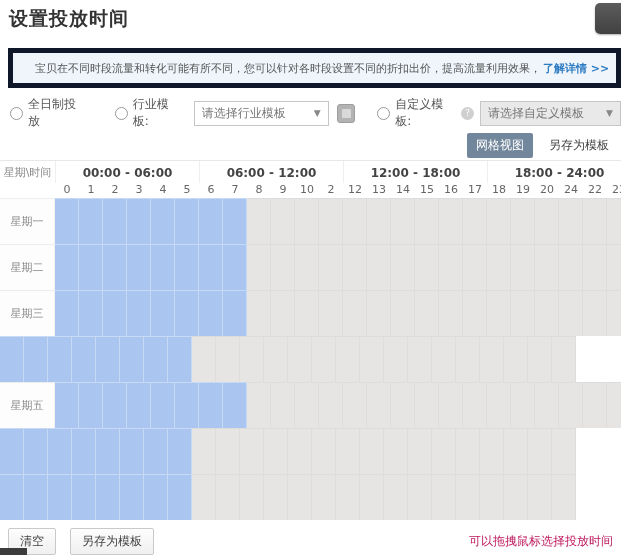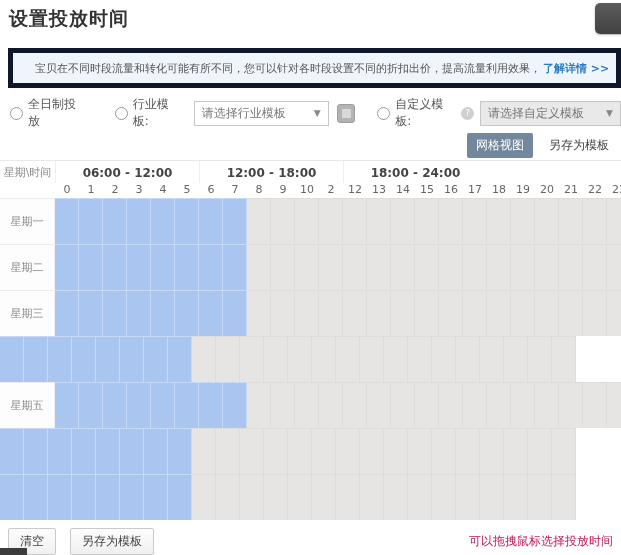--- a/index.html
+++ b/index.html
@@ -133,20 +133,21 @@
 
 <div class="tabs-row">
   <span class="tab active" style="background: rgb(114, 135, 155);">网格视图</span>
   <span class="tab inactive">另存为模板</span>
 </div>
 
 <div class="grid-wrap">
   <div class="grid-inner" id="grid-inner">
       <div class="hdr-range-row">
         <div class="corner-cell" style="height: 22px;">星期\时间</div>
+        <div class="range-cell">00:00 - 06:00</div>
         <div class="range-cell">06:00 - 12:00</div>
         <div class="range-cell">12:00 - 18:00</div>
         <div class="range-cell">18:00 - 24:00</div>
       </div>
       <div class="hdr-hour-row">
         <div class="corner-cell"></div>
         <div class="hour-cell">0</div>
         <div class="hour-cell">1</div>
         <div class="hour-cell">2</div>
         <div class="hour-cell">3</div>
@@ -160,21 +161,21 @@
         <div class="hour-cell">2</div>
         <div class="hour-cell">12</div>
         <div class="hour-cell">13</div>
         <div class="hour-cell">14</div>
         <div class="hour-cell">15</div>
         <div class="hour-cell">16</div>
         <div class="hour-cell">17</div>
         <div class="hour-cell">18</div>
         <div class="hour-cell">19</div>
         <div class="hour-cell">20</div>
-        <div class="hour-cell">21</div>
+        <div class="hour-cell">24</div>
         <div class="hour-cell">22</div>
         <div class="hour-cell">23</div>
       </div>
       <div class="day-row">
         <div class="day-label">星期一</div>
         <div class="slot" style="background: rgb(169, 197, 240); border-right: 1px solid rgb(198, 218, 246); border-top: 1px solid rgb(198, 218, 246);"></div>
         <div class="slot" style="background: rgb(169, 197, 240); border-right: 1px solid rgb(198, 218, 246); border-top: 1px solid rgb(198, 218, 246);"></div>
         <div class="slot" style="background: rgb(169, 197, 240); border-right: 1px solid rgb(198, 218, 246); border-top: 1px solid rgb(198, 218, 246);"></div>
         <div class="slot" style="background: rgb(169, 197, 240); border-right: 1px solid rgb(198, 218, 246); border-top: 1px solid rgb(198, 218, 246);"></div>
         <div class="slot" style="background: rgb(169, 197, 240); border-right: 1px solid rgb(198, 218, 246); border-top: 1px solid rgb(198, 218, 246);"></div>

